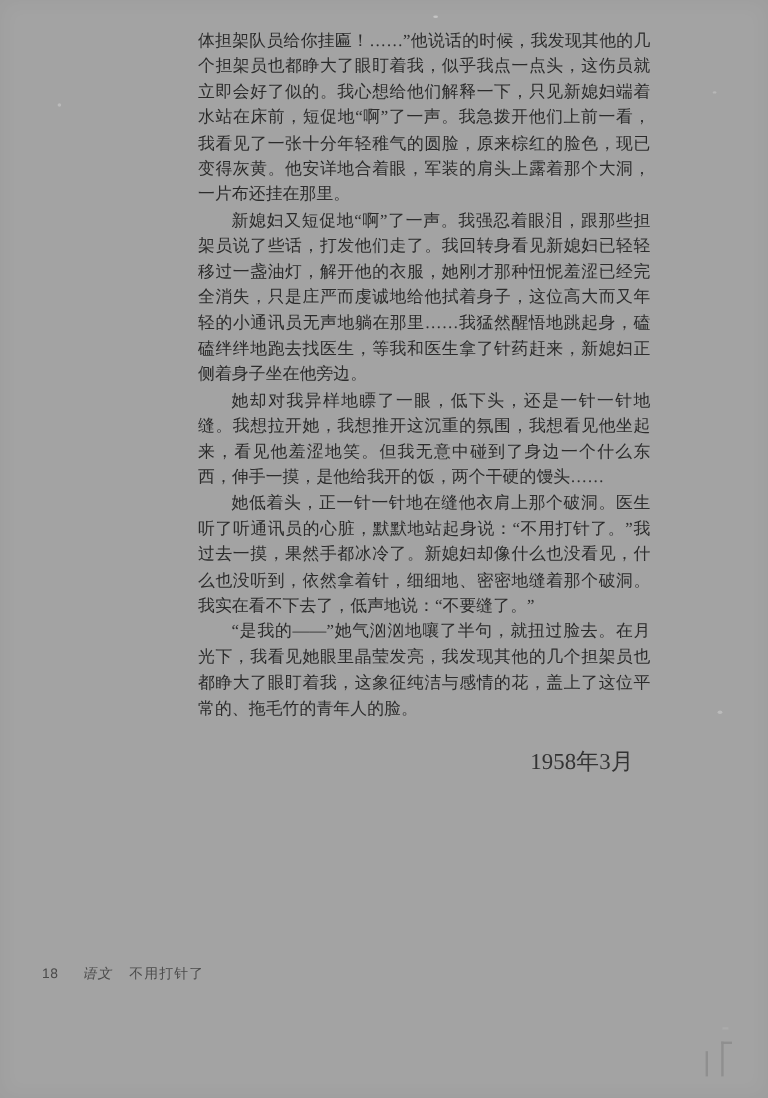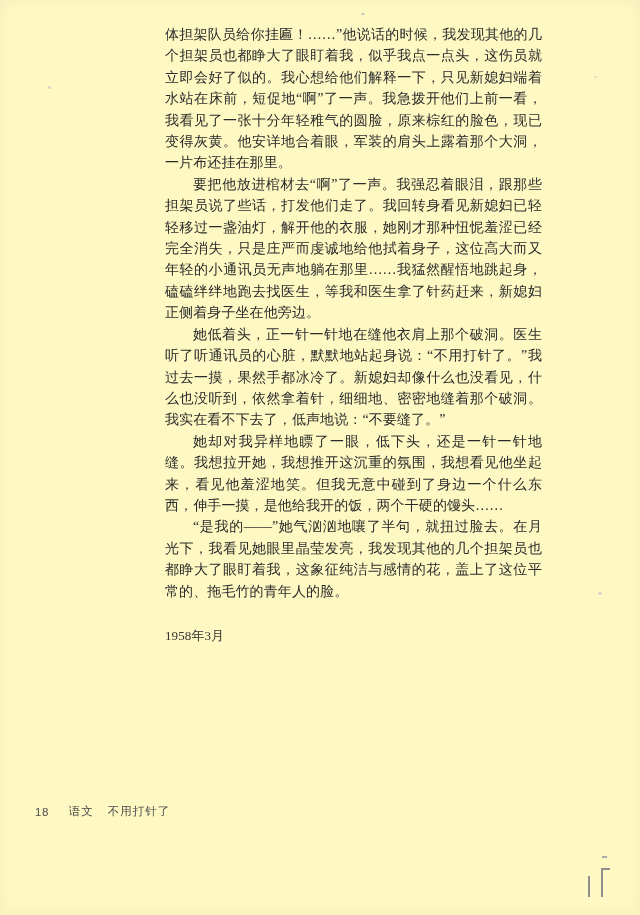--- a/index.html
+++ b/index.html
@@ -4,21 +4,21 @@
 <style>
   html, body {
     margin: 0;
     padding: 0;
     background: #f6f6f6;
   }
   .page {
     position: relative;
     width: 640px;
     height: 915px;
-    background: #fef9c3;
+    background: #a3a3a3;
     overflow: hidden;
     font-family: "Liberation Serif", "DejaVu Serif", serif;
   }
   
   .page::before {
     content: "";
     position: absolute;
     inset: 0;
     pointer-events: none;
     box-shadow: inset 0 0 18px rgba(0,0,0,0.045);
@@ -36,39 +36,40 @@
     letter-spacing: 0.1px;
   }
   .article p {
     margin: 0;
     text-indent: 2em;
   }
   .article p.continuation {
     text-indent: 0;
   }
   .date-line {
+    text-align: right;
     text-indent: 0 !important;
     margin-top: 23px !important;
     padding-right: 14px;
-    font-size: 13px;
+    font-size: 19px;
     color: #333333;
   }
   .footer {
     position: absolute;
     left: 35px;
     top: 804px;
     font-family: "Liberation Sans", "DejaVu Sans", sans-serif;
     font-size: 11.5px;
     color: #4b4b4b;
     letter-spacing: 1px;
     display: flex;
     align-items: center;
   }
   .footer .pageno { margin-right: 20px; letter-spacing: 0.5px; }
-  .footer .subject { margin-right: 14px; }
+  .footer .subject { margin-right: 14px; font-style: italic; }
   
   .mark-v {
     position: absolute;
     left: 588px;
     top: 876px;
     width: 2px;
     height: 21px;
     background: #8f8f8f;
   }
   .mark-l {
@@ -95,23 +96,23 @@
   .speck.s3 { left: 594px; top: 76px;  width: 3px; height: 2px; opacity:.6; }
   .speck.s4 { left: 598px; top: 592px; width: 4px; height: 3px; opacity:.7; }
 </style>
 </head>
 <body>
 
 <div class="page">
 
   <div class="article">
     <p class="continuation">体担架队员给你挂匾！……”他说话的时候，我发现其他的几个担架员也都睁大了眼盯着我，似乎我点一点头，这伤员就立即会好了似的。我心想给他们解释一下，只见新媳妇端着水站在床前，短促地“啊”了一声。我急拨开他们上前一看，我看见了一张十分年轻稚气的圆脸，原来棕红的脸色，现已变得灰黄。他安详地合着眼，军装的肩头上露着那个大洞，一片布还挂在那里。</p>
-    <p>要把他放进棺材去“啊”了一声。我强忍着眼泪，跟那些担架员说了些话，打发他们走了。我回转身看见新媳妇已轻轻移过一盏油灯，解开他的衣服，她刚才那种忸怩羞涩已经完全消失，只是庄严而虔诚地给他拭着身子，这位高大而又年轻的小通讯员无声地躺在那里……我猛然醒悟地跳起身，磕磕绊绊地跑去找医生，等我和医生拿了针药赶来，新媳妇正侧着身子坐在他旁边。</p>
+    <p>新媳妇又短促地“啊”了一声。我强忍着眼泪，跟那些担架员说了些话，打发他们走了。我回转身看见新媳妇已轻轻移过一盏油灯，解开他的衣服，她刚才那种忸怩羞涩已经完全消失，只是庄严而虔诚地给他拭着身子，这位高大而又年轻的小通讯员无声地躺在那里……我猛然醒悟地跳起身，磕磕绊绊地跑去找医生，等我和医生拿了针药赶来，新媳妇正侧着身子坐在他旁边。</p>
+    <p>她却对我异样地瞟了一眼，低下头，还是一针一针地缝。我想拉开她，我想推开这沉重的氛围，我想看见他坐起来，看见他羞涩地笑。但我无意中碰到了身边一个什么东西，伸手一摸，是他给我开的饭，两个干硬的馒头……</p>
     <p>她低着头，正一针一针地在缝他衣肩上那个破洞。医生听了听通讯员的心脏，默默地站起身说：“不用打针了。”我过去一摸，果然手都冰冷了。新媳妇却像什么也没看见，什么也没听到，依然拿着针，细细地、密密地缝着那个破洞。我实在看不下去了，低声地说：“不要缝了。”</p>
-    <p>她却对我异样地瞟了一眼，低下头，还是一针一针地缝。我想拉开她，我想推开这沉重的氛围，我想看见他坐起来，看见他羞涩地笑。但我无意中碰到了身边一个什么东西，伸手一摸，是他给我开的饭，两个干硬的馒头……</p>
     <p>“是我的——”她气汹汹地嚷了半句，就扭过脸去。在月光下，我看见她眼里晶莹发亮，我发现其他的几个担架员也都睁大了眼盯着我，这象征纯洁与感情的花，盖上了这位平常的、拖毛竹的青年人的脸。</p>
     <p class="date-line">1958年3月</p>
   </div>
 
   <div class="footer">
     <span class="pageno">18</span>
     <span class="subject">语文</span>
     <span class="volume">不用打针了</span>
   </div>
 

